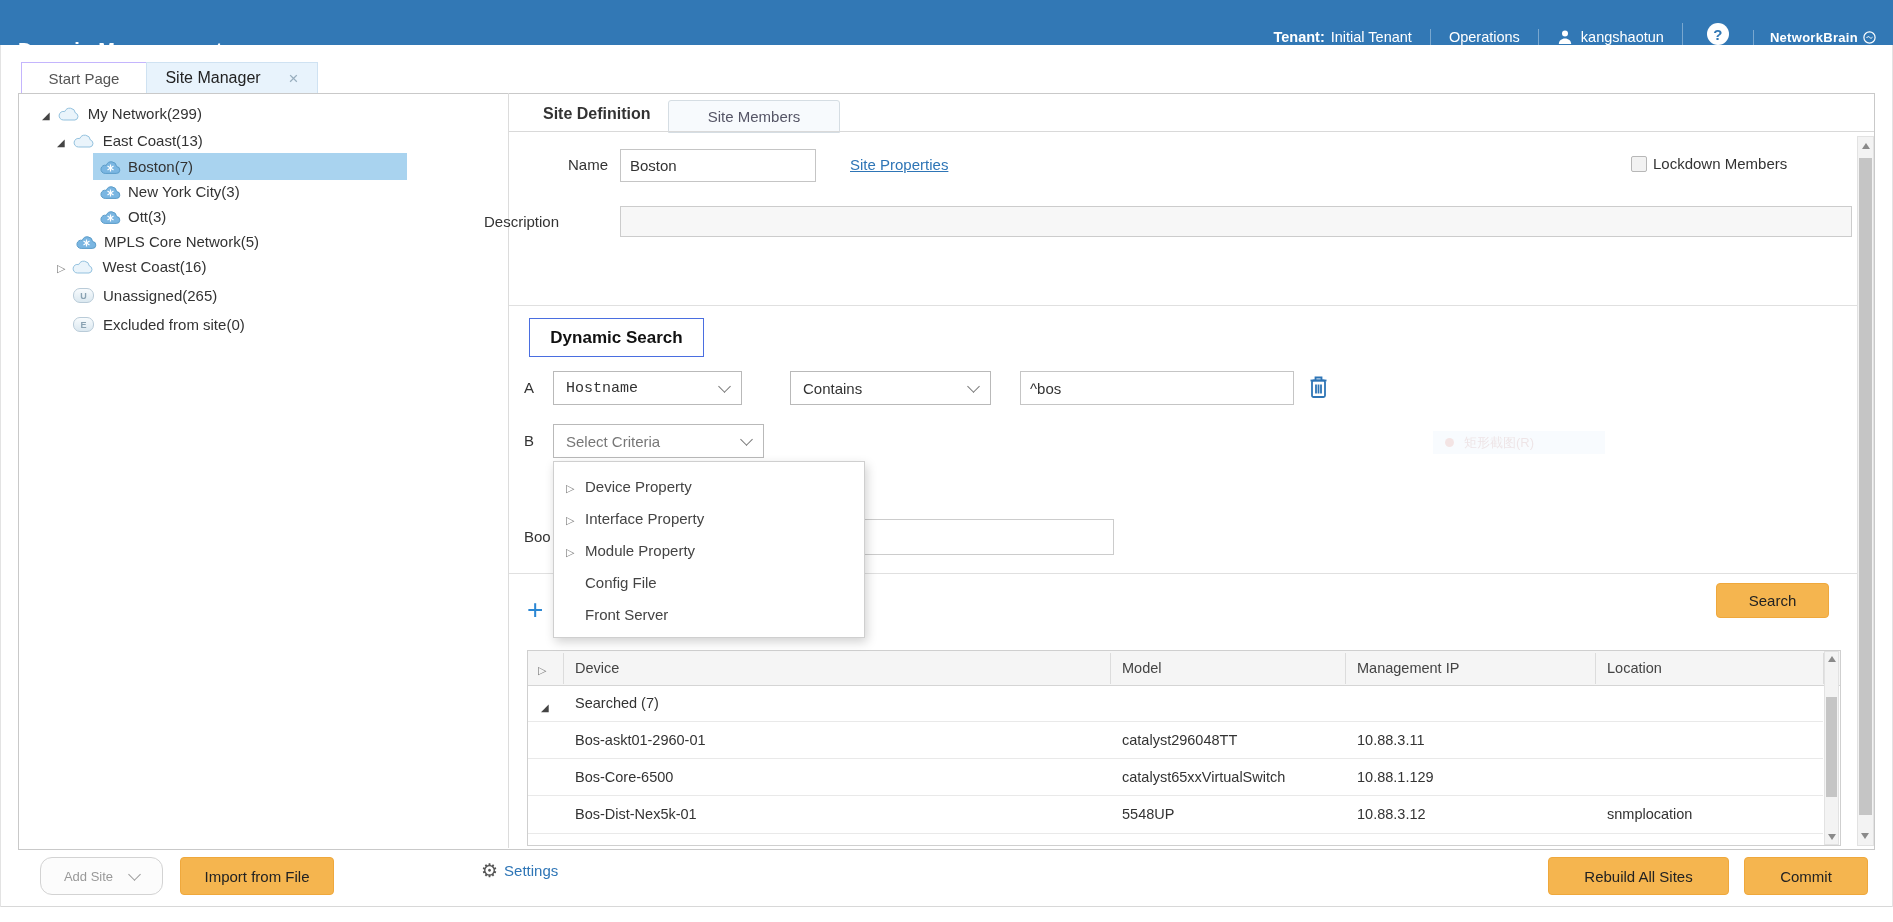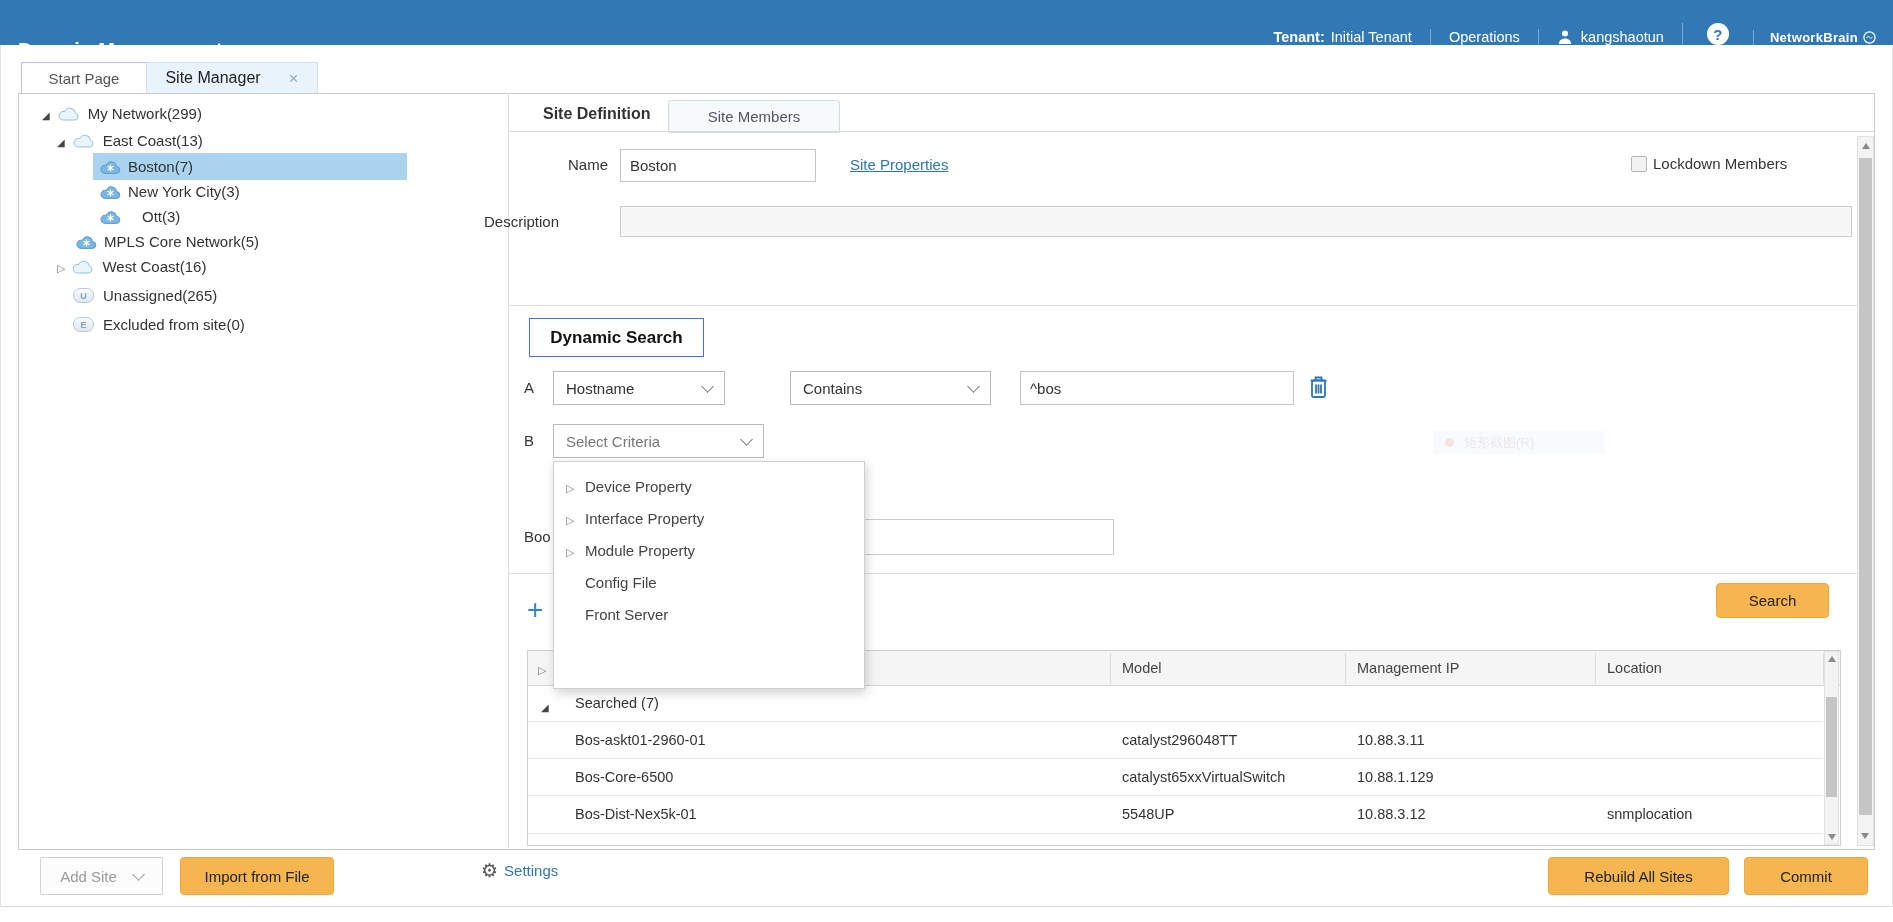--- a/index.html
+++ b/index.html
@@ -37,41 +37,41 @@
   .sel{border:1px solid #b9b9b9;background:#fff;display:flex;align-items:center;
        font-size:15px;color:#333;padding:0 12px;box-sizing:border-box;justify-content:space-between;}
   .chev{width:8px;height:8px;border-right:1.7px solid #777;border-bottom:1.7px solid #777;
         transform:rotate(45deg);margin-top:-4px;}
   .link{color:#2e75b6;text-decoration:underline;font-size:15px;}
   .hline{height:1px;background:#e0e0e0;}
   .btn-orange{background:#f5b54f;border:1px solid #efa83c;border-radius:4px;color:#222;
         font-size:15px;display:flex;align-items:center;justify-content:center;box-sizing:border-box;}
   .checkbox{width:14px;height:14px;background:#f2f2f2;border:1px solid #b7b7b7;border-radius:2px;}
   
-  #crit-menu{left:553px;top:461px;width:312px;height:228px;background:#fff;border:1px solid #cfcfcf;
+  #crit-menu{left:553px;top:461px;width:312px;height:177px;background:#fff;border:1px solid #cfcfcf;
         box-shadow:2px 4px 10px rgba(0,0,0,.18);z-index:6;padding:8px 0;box-sizing:border-box;}
   .mitem{height:32px;display:flex;align-items:center;font-size:15px;color:#444;padding-left:12px;}
   .mitem .mcar{width:19px;}
   
   .th{font-size:14.5px;color:#444;}
   .td{font-size:14.5px;color:#333;}
   .vline{width:1px;background:#dcdcdc;}
   .rowline{height:1px;background:#e9e9e9;}
   
   .sb-track{background:#f3f3f3;border:1px solid #e2e2e2;box-sizing:border-box;}
   .sb-thumb{background:#c5c5c5;}
   .tri-up{width:0;height:0;border-left:4px solid transparent;border-right:4px solid transparent;border-bottom:6px solid #8a8a8a;}
   .tri-down{width:0;height:0;border-left:4px solid transparent;border-right:4px solid transparent;border-top:6px solid #8a8a8a;}
   
   #ghost{left:1433px;top:431px;width:172px;height:23px;background:rgba(228,241,251,.55);
          display:flex;align-items:center;opacity:.5;z-index:2;}
   #ghost .gdot{width:9px;height:9px;border-radius:50%;background:rgba(220,120,110,.35);margin:0 10px 0 12px;}
   #ghost .gtxt{font-size:13px;color:rgba(190,120,120,.35);}
-  .footer-btn-grey{background:#fcfcfc;border:1px solid #d3d3d3;border-radius:1px;color:#999;
-        font-size:15px;display:flex;align-items:center;justify-content:center;gap:17px;box-sizing:border-box;}
+  .footer-btn-grey{background:#fcfcfc;border:1px solid #d3d3d3;border-radius:12px;color:#999;
+        font-size:13px;display:flex;align-items:center;justify-content:center;gap:17px;box-sizing:border-box;}
 </style>
 </head>
 <body>
 
 <div id="app">
 
   <div class="abs" id="hdr">
     <div class="abs hdr-title">Domain Management</div>
     <div class="abs hdr-right">
       <div class="hdr-sec">
@@ -155,21 +155,21 @@
           <path d="M5.2 13.4a4.1 4.1 0 1 1 1.1-8A5.3 5.3 0 0 1 16.6 6.6a3.4 3.4 0 0 1-.4 6.8z" fill="#7ab6e2" stroke="#5b9cc9" stroke-width="1"></path>
           <g stroke="#fff" stroke-width="1.2">
             <line x1="10.5" y1="4.5" x2="10.5" y2="11.5"></line>
             <line x1="7.5" y1="6" x2="13.5" y2="10"></line>
             <line x1="13.5" y1="6" x2="7.5" y2="10"></line>
           </g>
         </svg>
     </span>
     <span>New York City(3)</span>
   </div>
-  <div class="abs trow" style="left:100px;top:203px;gap:14px;">
+  <div class="abs trow" style="left:100px;top:203px;">
     <span style="margin-right:7px;display:flex;">
       <svg width="21" height="14" viewBox="0 0 21 14">
           <path d="M5.2 13.4a4.1 4.1 0 1 1 1.1-8A5.3 5.3 0 0 1 16.6 6.6a3.4 3.4 0 0 1-.4 6.8z" fill="#7ab6e2" stroke="#5b9cc9" stroke-width="1"></path>
           <g stroke="#fff" stroke-width="1.2">
             <line x1="10.5" y1="4.5" x2="10.5" y2="11.5"></line>
             <line x1="7.5" y1="6" x2="13.5" y2="10"></line>
             <line x1="13.5" y1="6" x2="7.5" y2="10"></line>
           </g>
         </svg>
     </span>
@@ -221,21 +221,21 @@
   <div class="abs lbl" style="left:484px;top:213px;width:108px;text-align:left;">Description</div>
   <input class="abs inp" style="left: 620px; top: 206px; width: 1232px; height: 31px; background: rgb(247, 247, 247); border-color: rgb(204, 204, 204);" value="">
 
   <div class="abs hline" style="left:509px;top:305px;width:1365px;"></div>
 
   <div class="abs" style="left:529px;top:318px;width:173px;height:37px;border:1px solid #4a6ee0;display:flex;align-items:center;justify-content:center;font-size:17px;font-weight:bold;color:#111;">
     <span>Dynamic Search</span>
   </div>
 
   <div class="abs lbl" style="left:524px;top:379px;">A</div>
-  <div class="abs sel" style="left:553px;top:371px;width:172px;height:34px;">
+  <div class="abs sel" style="left:553px;top:371px;width:189px;height:34px;font-family:Liberation Mono, monospace;">
     <span>Hostname</span>
     <span class="chev"></span>
   </div>
   <div class="abs sel" style="left:790px;top:371px;width:201px;height:34px;">
     <span>Contains</span>
     <span class="chev"></span>
   </div>
   <input class="abs inp" style="left: 1020px; top: 371px; width: 274px; height: 34px;" value="^bos">
   <div class="abs" style="left:1308px;top:375px;">
     <span style="display:flex;">

